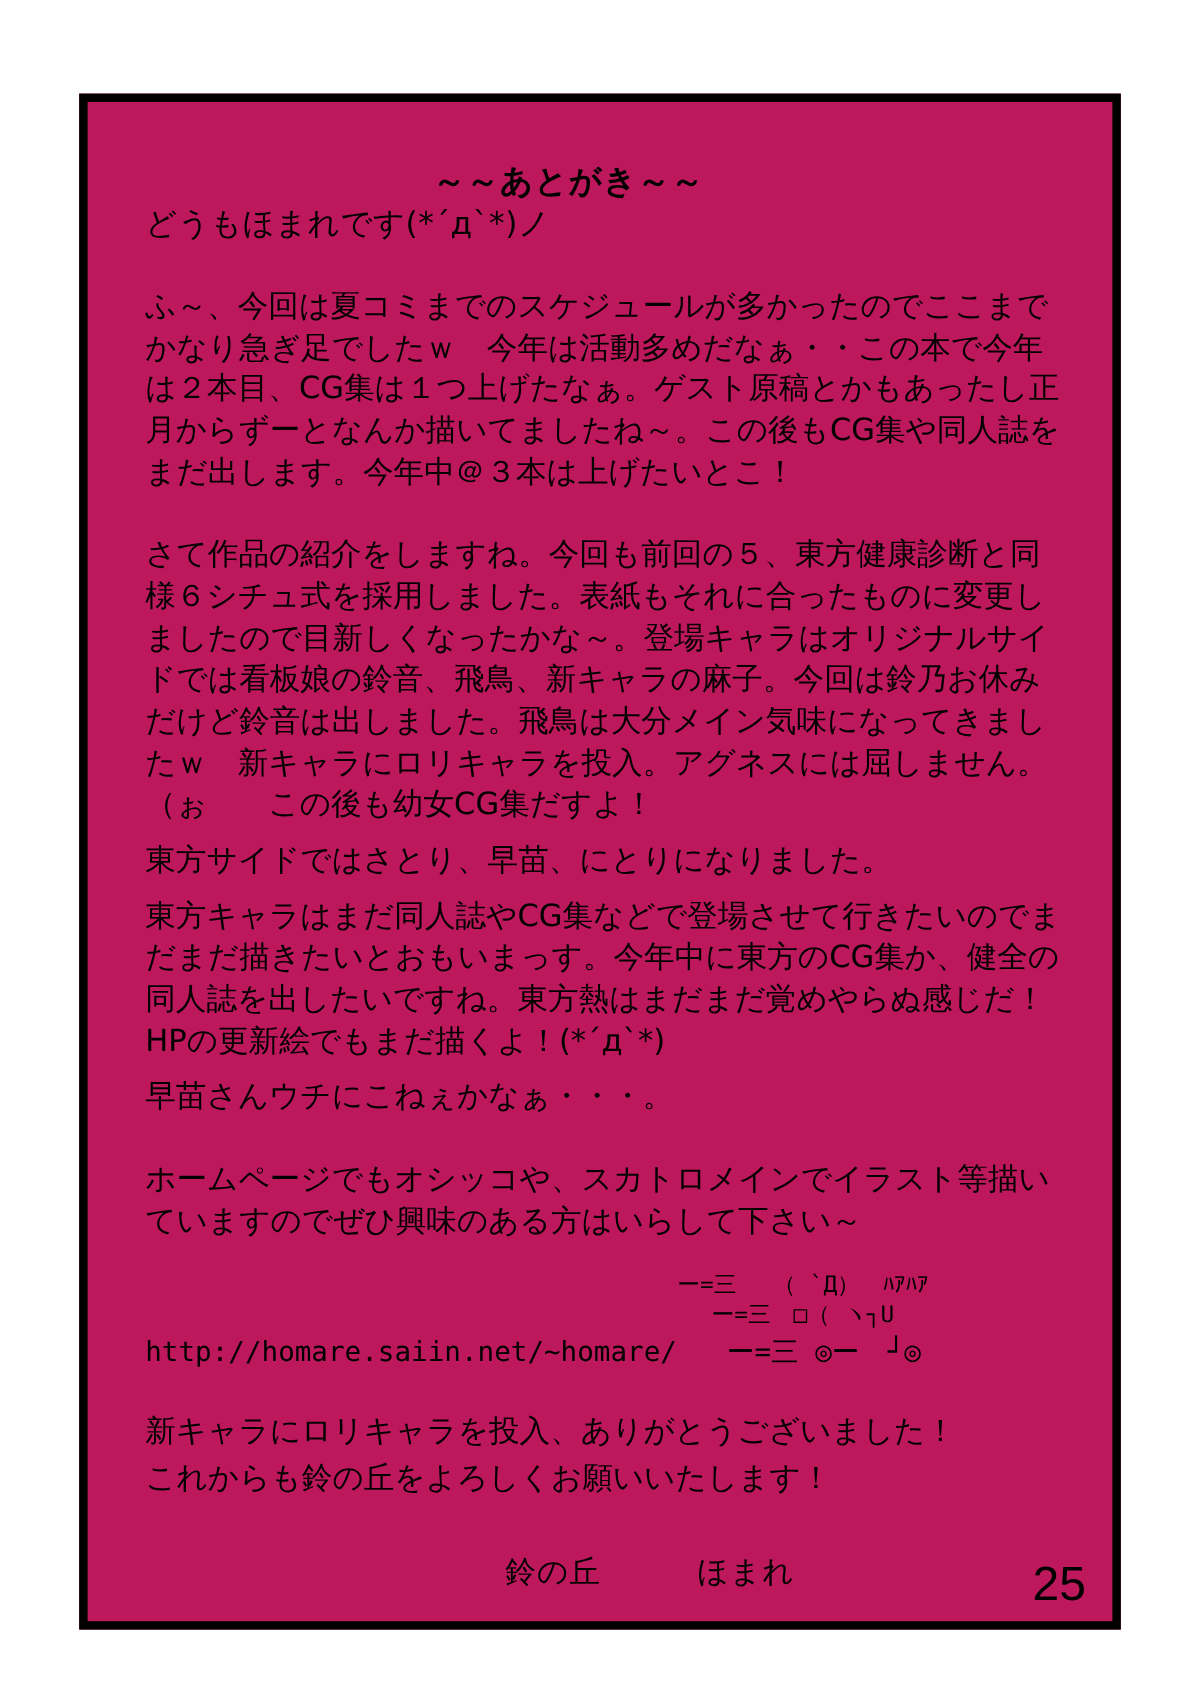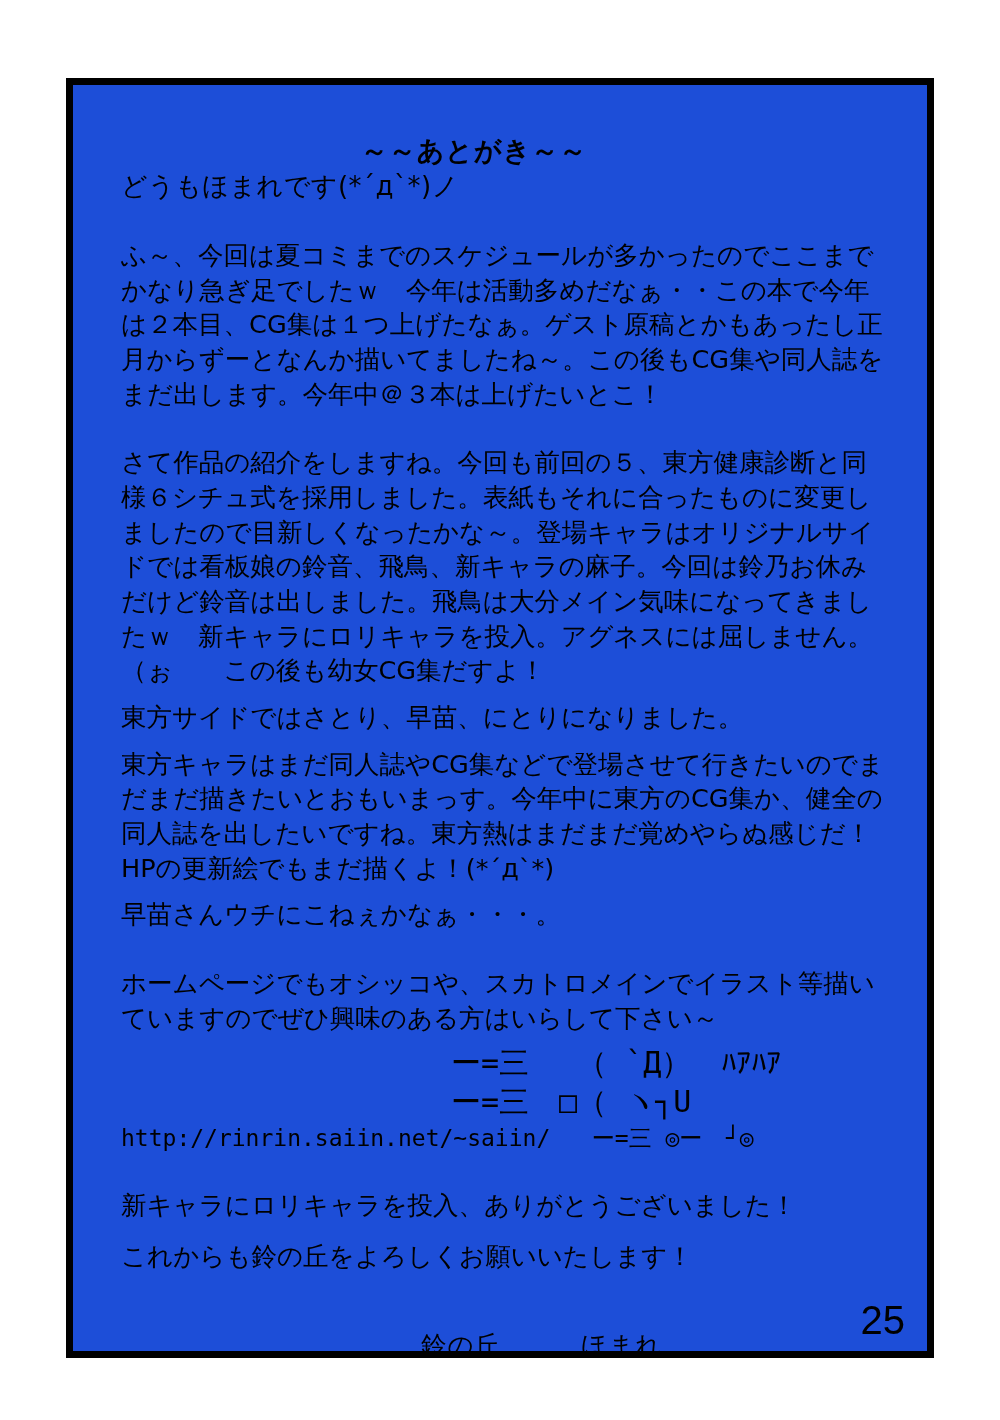--- a/index.html
+++ b/index.html
@@ -21,21 +21,21 @@
     background: #ffffff;
   }
   .frame {
     position: absolute;
     left: 66px;
     top: 78px;
     width: 868px;
     height: 1280px;
     border: 7px solid #000000;
     box-sizing: border-box;
-    background: #1d4ed8;
+    background: #be185d;
   }
   .inner {
     position: absolute;
     left: 48px;
     top: 30px;
     right: 40px;
     bottom: 10px;
   }
   .afterword-title {
     text-align: center;
@@ -53,42 +53,43 @@
     font-size: 25.5px;
     line-height: 1.36;
     margin-top: 34px;
     letter-spacing: 0px;
   }
   .para.tight {
     margin-top: 12px;
   }
   .ascii-art {
     font-family: "DejaVu Sans Mono", monospace;
-    font-size: 30px;
+    font-size: 19px;
     line-height: 1.30;
     white-space: pre;
-    margin-top: 8px;
+    margin-top: 24px;
     padding-left: 330px;
+    text-align: center;
   }
   .url-line {
     position: relative;
     margin-top: 2px;
     font-family: "DejaVu Sans Mono", monospace;
     font-size: 23px;
     letter-spacing: 0px;
     white-space: pre;
   }
   .closing {
     font-size: 25.5px;
     line-height: 1.38;
     margin-top: 34px;
   }
   .signature {
     font-size: 25.5px;
-    margin-top: 54px;
+    margin-top: 42px;
     padding-left: 300px;
     letter-spacing: 1px;
   }
   .sig-gap {
     display: inline-block;
     width: 80px;
   }
   .page-number {
     position: absolute;
     right: 22px;
@@ -114,24 +115,24 @@
       <div class="para">さて作品の紹介をしますね。今回も前回の５、東方健康診断と同様６シチュ式を採用しました。表紙もそれに合ったものに変更しましたので目新しくなったかな～。登場キャラはオリジナルサイドでは看板娘の鈴音、飛鳥、新キャラの麻子。今回は鈴乃お休みだけど鈴音は出しました。飛鳥は大分メイン気味になってきましたｗ　新キャラにロリキャラを投入。アグネスには屈しません。（ぉ　　この後も幼女CG集だすよ！</div>
       <div class="para tight">東方サイドではさとり、早苗、にとりになりました。</div>
       <div class="para tight">東方キャラはまだ同人誌やCG集などで登場させて行きたいのでまだまだ描きたいとおもいまっす。今年中に東方のCG集か、健全の同人誌を出したいですね。東方熱はまだまだ覚めやらぬ感じだ！HPの更新絵でもまだ描くよ！(*´д`*)</div>
       <div class="para tight">早苗さんウチにこねぇかなぁ・・・。</div>
 
       <div class="para">ホームページでもオシッコや、スカトロメインでイラスト等描いていますのでぜひ興味のある方はいらして下さい～</div>
 
       <div class="ascii-art">ー=三　 （ `Д）　ﾊｱﾊｱ
 ー=三　□（ ヽ┐U</div>
 
-      <div class="url-line">http://rinrin.saiin.net/~saiin/   ー=三 ◎ーゝ┘◎</div>
+      <div class="url-line">http://homare.saiin.net/~homare/   ー=三 ◎ーゝ┘◎</div>
 
       <div class="closing">新キャラにロリキャラを投入、ありがとうございました！</div>
-      <div class="closing" style="margin-top:15px">これからも鈴の丘をよろしくお願いいたします！</div>
+      <div class="closing" style="margin-top:4px">これからも鈴の丘をよろしくお願いいたします！</div>
 
       <div class="signature">
         <span>鈴の丘</span><span class="sig-gap"></span><span>ほまれ</span>
       </div>
 
     </div>
     <div class="page-number">25</div>
   </div>
 </div>
 

